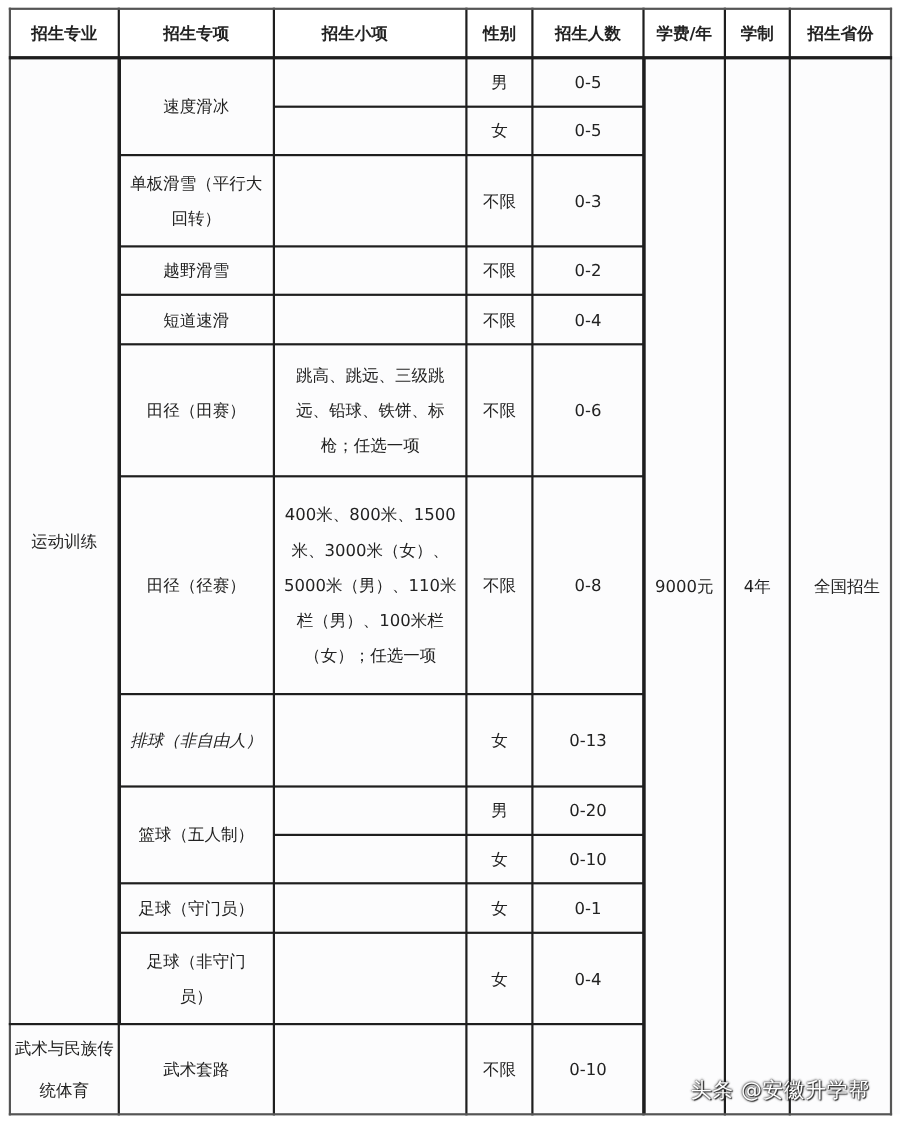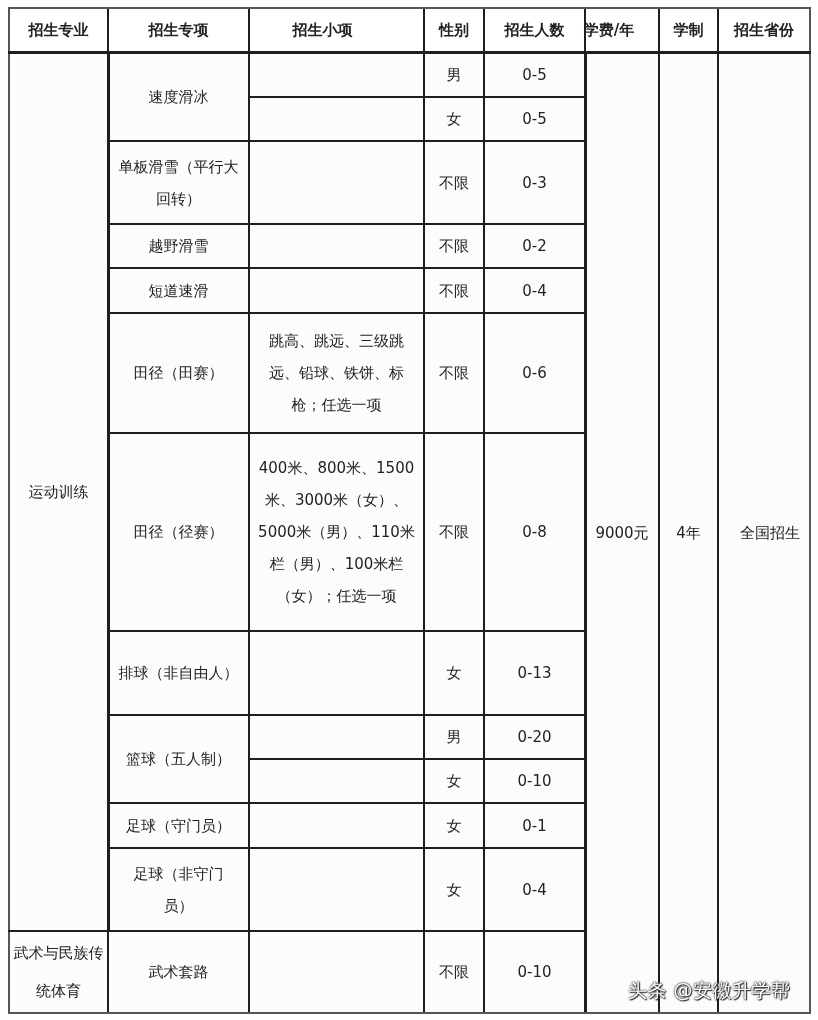--- a/index.html
+++ b/index.html
@@ -18,21 +18,21 @@
 </head>
 <body>
 
 <div class="table">
 
   <div class="cell hdr" style="left:9px;top:8px;width:99px;height:44px;">招生专业</div>
   <div class="cell hdr" style="left:108px;top:8px;width:141px;height:44px;">招生专项</div>
   <div class="cell hdr" style="left:249px;top:8px;width:147px;height:44px;">招生小项</div>
   <div class="cell hdr" style="left:424px;top:8px;width:60px;height:44px;">性别</div>
   <div class="cell hdr" style="left:484px;top:8px;width:101px;height:44px;">招生人数</div>
-  <div class="cell hdr" style="left:572px;top:8px;width:74px;height:44px;">学费/年</div>
+  <div class="cell hdr" style="left:585px;top:8px;width:74px;height:44px;">学费/年</div>
   <div class="cell hdr" style="left:659px;top:8px;width:59px;height:44px;">学制</div>
   <div class="cell hdr" style="left:718px;top:8px;width:92px;height:44px;">招生省份</div>
 
   <div class="cell" style="left:9px;top:52px;width:99px;height:879px;">
       <span>运动训练</span>
     </div>
   <div class="cell wrap" style="left:9px;top:931px;width:99px;height:82px;padding:16px 4px;line-height:38px;">
       <span>武术与民族传统体育</span>
     </div>
 
@@ -47,21 +47,21 @@
     </div>
   <div class="cell" style="left:108px;top:268px;width:141px;height:45px;">
       <span>短道速滑</span>
     </div>
   <div class="cell" style="left:108px;top:313px;width:141px;height:120px;">
       <span>田径（田赛）</span>
     </div>
   <div class="cell" style="left:108px;top:433px;width:141px;height:198px;">
       <span>田径（径赛）</span>
     </div>
-  <div class="cell wrap" style="left:108px;top:631px;width:141px;height:84px;padding:0 6px;">
+  <div class="cell wrap" style="left:108px;top:631px;width:141px;height:84px;padding:0 6px;font-style:italic;">
       <span>排球（非自由人）</span>
     </div>
   <div class="cell" style="left:108px;top:715px;width:141px;height:88px;">
       <span>篮球（五人制）</span>
     </div>
   <div class="cell" style="left:108px;top:803px;width:141px;height:45px;">
       <span>足球（守门员）</span>
     </div>
   <div class="cell wrap" style="left:108px;top:848px;width:141px;height:83px;padding:0 18px;">
       <span>足球（非守门员）</span>

